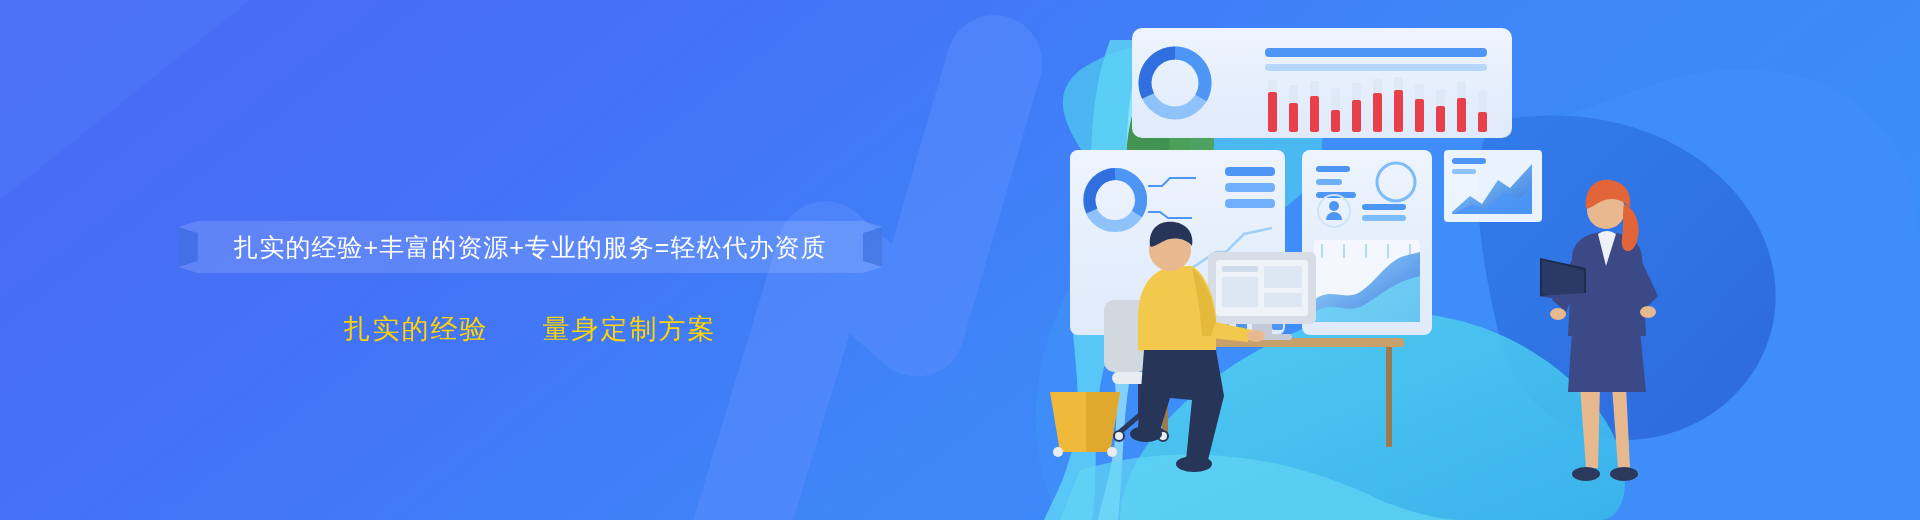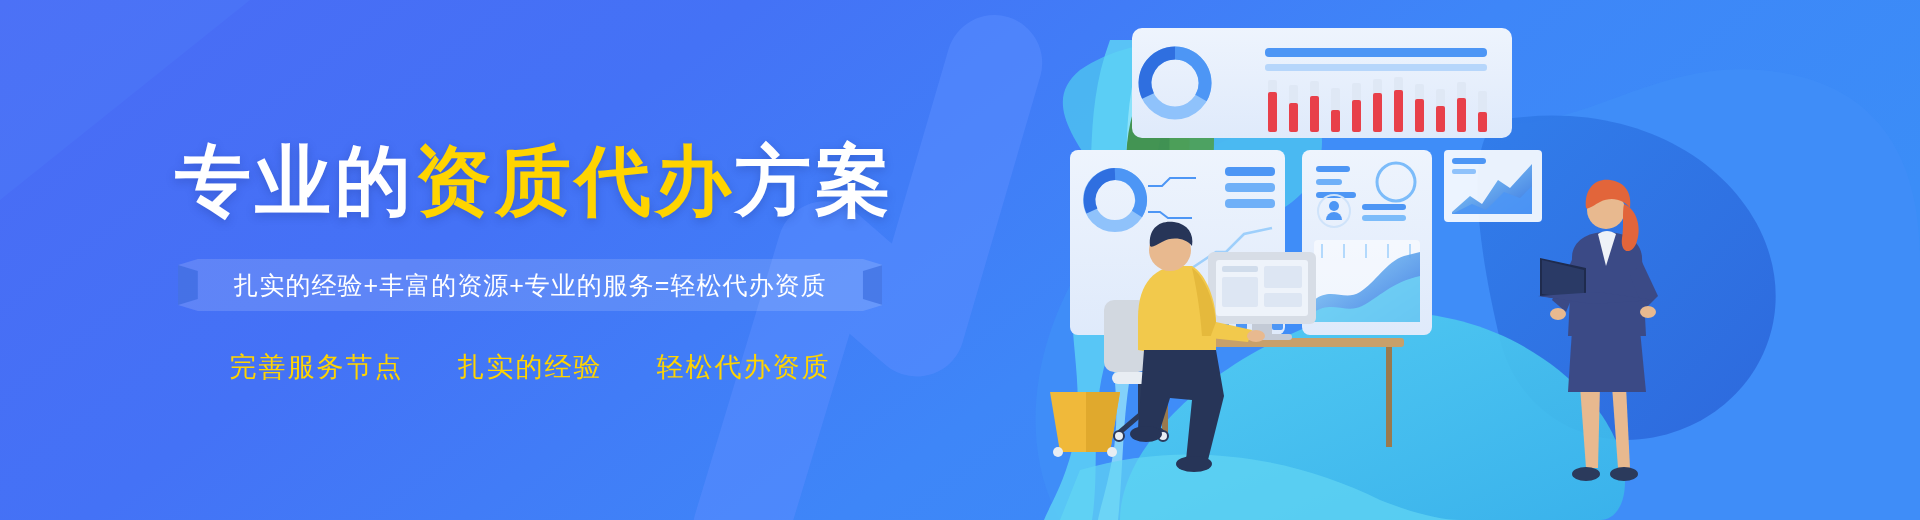--- a/index.html
+++ b/index.html
@@ -133,37 +133,33 @@
       <path d="M0,0 L250,0 L0,200 Z" fill="#4f7df9" opacity="0.35"></path>
     </svg>
 
     <svg class="n-mark" viewBox="0 0 340 250" aria-hidden="true">
       <path d="M30,215 L110,100 L140,150 L215,40" fill="none" stroke="#5a8cff" stroke-width="46" stroke-linecap="round" stroke-linejoin="round" opacity="0.55"></path>
     </svg>
   </div>
 
   <div class="copy">
 
-    <h1 class="headline">
-      <span class="w">专业的</span><span class="y">资质代办</span><span class="w">方案</span>
-    </h1>
 
     <div class="ribbon-wrap">
       <svg class="ribbon-bg" viewBox="0 0 640 52" preserveAspectRatio="none" aria-hidden="true">
         <path d="M0,6 L18,0 L622,0 L640,6 L640,46 L622,52 L18,52 L0,46 Z" fill="#ffffff" opacity="0.14"></path>
         <path d="M0,6 L18,12 L18,40 L0,46 Z" fill="#2f63d8" opacity="0.55"></path>
         <path d="M640,6 L622,12 L622,40 L640,46 Z" fill="#2f63d8" opacity="0.55"></path>
       </svg>
       <span class="ribbon-text">扎实的经验+丰富的资源+专业的服务=轻松代办资质</span>
     </div>
 
     <div class="features">
-      <span>完善服务节点</span>
       <span>扎实的经验</span>
-      <span>轻松代办资质</span>
+      <span>量身定制方案</span>
     </div>
   </div>
 
   <div class="art">
     <svg viewBox="0 0 900 520" aria-hidden="true">
       <defs>
         <linearGradient id="areaG" x1="0" y1="0" x2="0" y2="1">
           <stop offset="0%" stop-color="#2f6fe0"></stop>
           <stop offset="100%" stop-color="#6fd3f5"></stop>
         </linearGradient>

